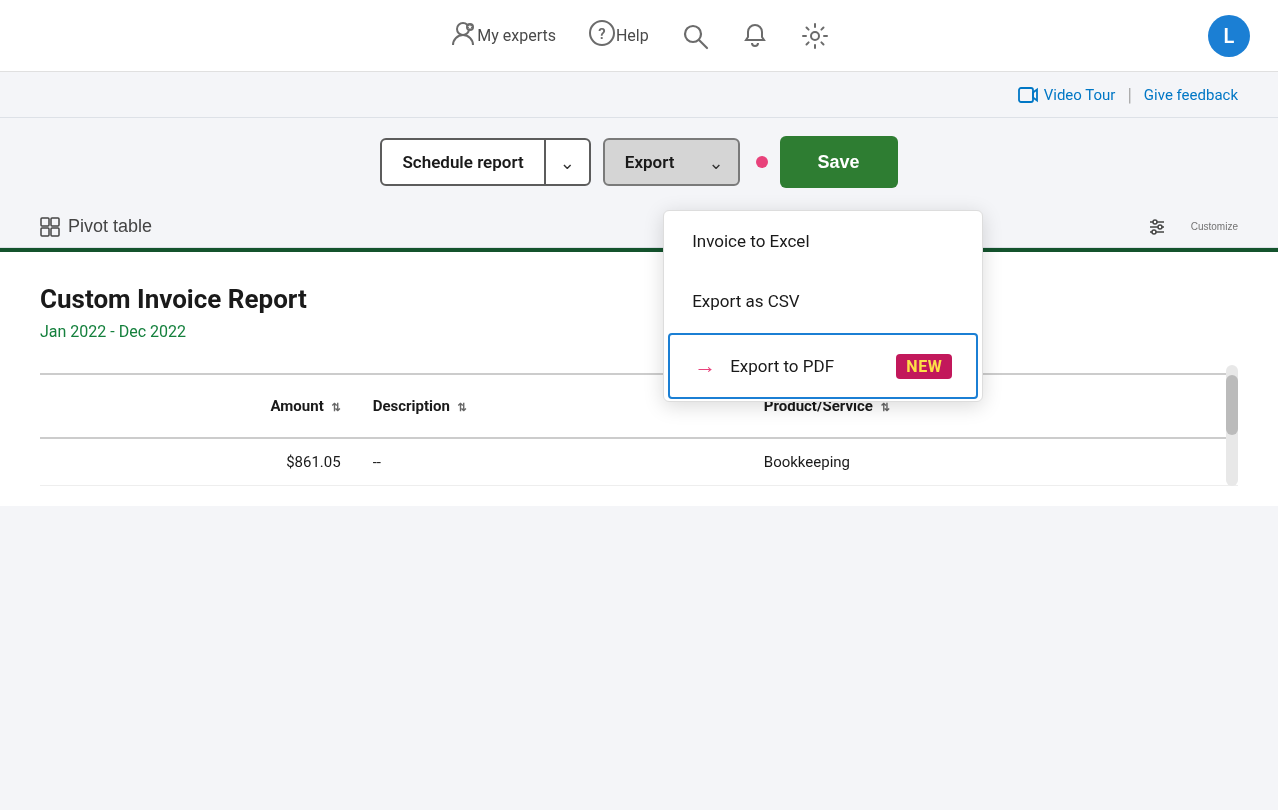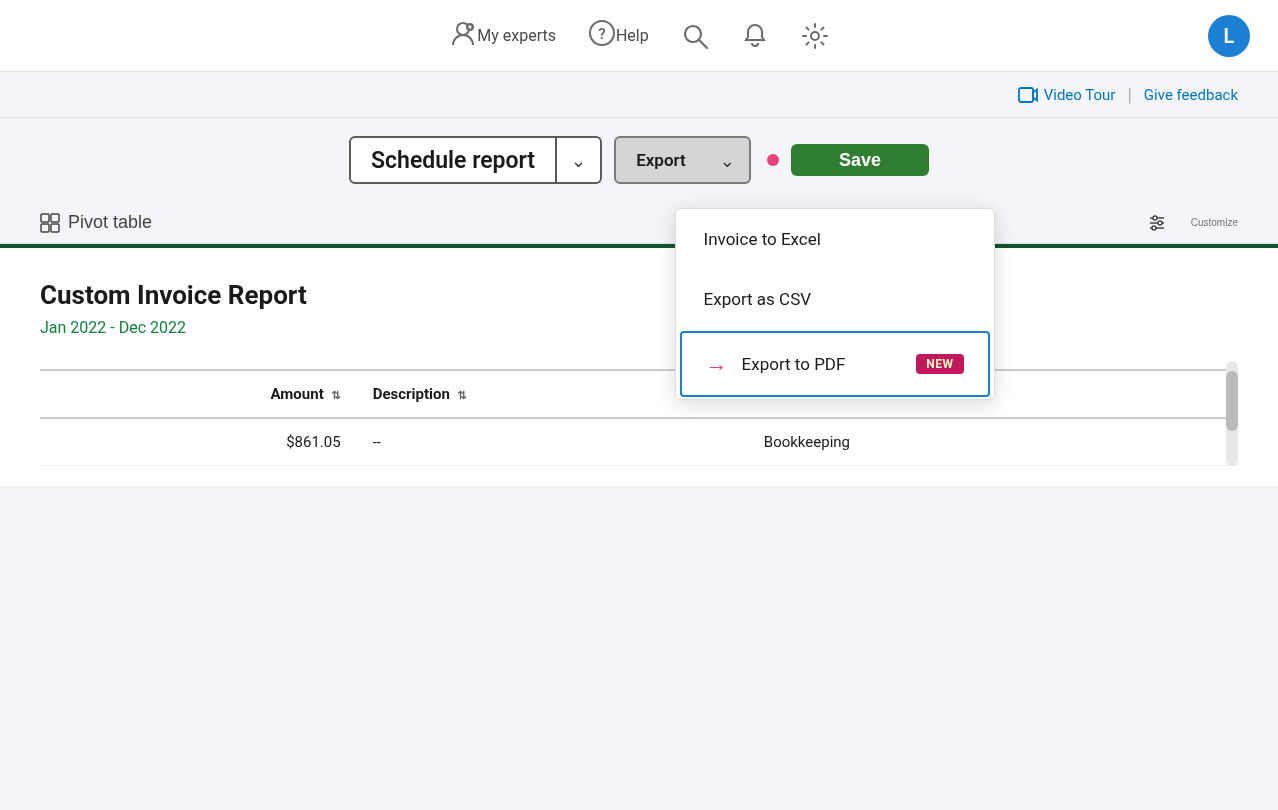--- a/index.html
+++ b/index.html
@@ -88,21 +88,21 @@
       align-items: center;
       border: 2px solid #5c5c5c;
       border-radius: 6px;
       background: #fff;
       overflow: hidden;
       height: 48px;
       cursor: pointer;
     }
     .btn-schedule-label {
       padding: 0 20px;
-      font-size: 23px;
+      font-size: 17px;
       font-weight: 600;
       color: #1a1a1a;
     }
     .btn-schedule-caret {
       border-left: 2px solid #5c5c5c;
       height: 100%;
       display: flex;
       align-items: center;
       padding: 0 14px;
       font-size: 18px;
@@ -138,22 +138,22 @@
       height: 12px;
       border-radius: 50%;
       background: #e8427b;
       margin-left: 4px;
     }
     .btn-save {
       background: #2e7d32;
       color: #fff;
       border: none;
       border-radius: 6px;
-      height: 32px;
-      padding: 0 48px;
+      height: 52px;
+      padding: 0 38px;
       font-size: 18px;
       font-weight: 700;
       cursor: pointer;
     }
 
     
     .export-dropdown {
       position: absolute;
       top: 72px;
       left: 50%;
@@ -176,22 +176,22 @@
       gap: 12px;
     }
     .export-dropdown-item.highlighted {
       border: 2.5px solid #1b7fd4;
       border-radius: 4px;
       margin: 2px 4px;
       padding: 18px 24px;
     }
     .new-badge {
       background: #c2185b;
-      color: #fef9c3;
-      font-size: 12px;
+      color: #fde047;
+      font-size: 16px;
       font-weight: 700;
       padding: 3px 10px;
       border-radius: 4px;
       letter-spacing: 0.5px;
     }
     .arrow-indicator {
       color: #e8427b;
       font-size: 22px;
       margin-right: 4px;
     }
@@ -248,21 +248,21 @@
 
     
     .report-table {
       width: 100%;
       border-collapse: collapse;
       margin-top: 8px;
     }
     .report-table th {
       border-top: 2px solid #ccc;
       border-bottom: 2px solid #ccc;
-      padding: 14px 16px;
+      padding: 22px 16px;
       text-align: left;
       font-size: 15px;
       font-weight: 700;
       color: #1a1a1a;
       background: #fff;
     }
     .report-table th.amount-col {
       text-align: right;
     }
     .report-table td {

